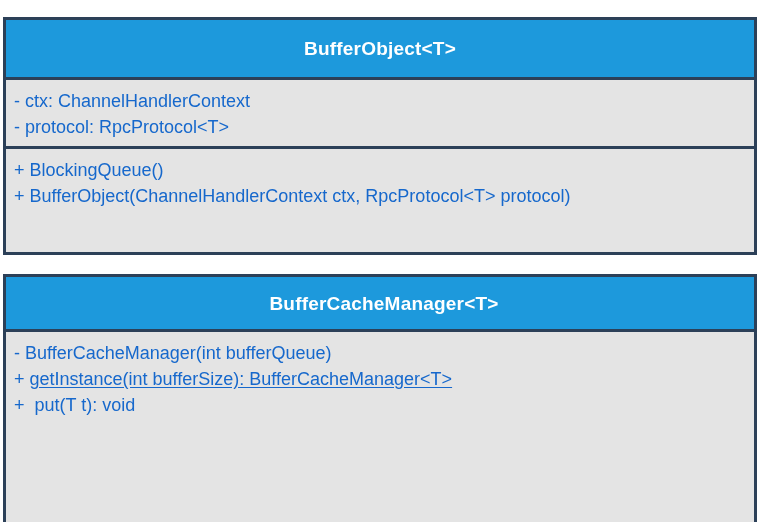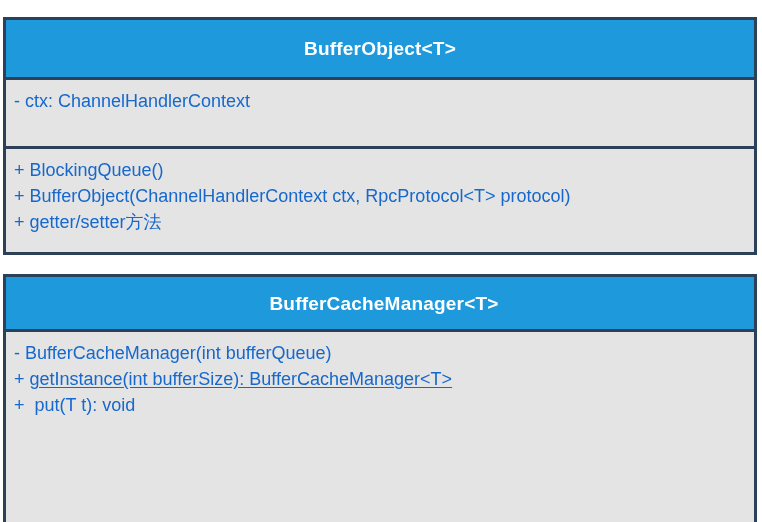--- a/index.html
+++ b/index.html
@@ -94,25 +94,25 @@
 </style>
 </head>
 <body>
 
 <div id="diagram-canvas">
 
   <div class="uml-class" id="class-buffer-object">
     <div class="uml-header">BufferObject&lt;T&gt;</div>
     <div class="uml-compartment attributes">
         <div class="uml-member"><span class="visibility">- </span><span class="member-text">ctx: ChannelHandlerContext</span></div>
+        <div class="uml-member"><span class="visibility">- </span><span class="member-text">protocol: RpcProtocol&lt;T&gt;</span></div>
       </div>
     <div class="uml-compartment methods">
         <div class="uml-member"><span class="visibility">+ </span><span class="member-text">BlockingQueue()</span></div>
         <div class="uml-member"><span class="visibility">+ </span><span class="member-text">BufferObject(ChannelHandlerContext ctx, RpcProtocol&lt;T&gt; protocol)</span></div>
-        <div class="uml-member"><span class="visibility">+ </span><span class="member-text">getter/setter方法</span></div>
       </div>
   </div>
 
   <div class="uml-class" id="class-buffer-cache-manager">
     <div class="uml-header">BufferCacheManager&lt;T&gt;</div>
     <div class="uml-compartment methods">
         <div class="uml-member"><span class="visibility">- </span><span class="member-text">BufferCacheManager(int bufferQueue)</span></div>
         <div class="uml-member"><span class="visibility">+ </span><span class="member-text static">getInstance(int bufferSize): BufferCacheManager&lt;T&gt;</span></div>
         <div class="uml-member"><span class="visibility">+ </span><span class="member-text"> put(T t): void</span></div>
       </div>

